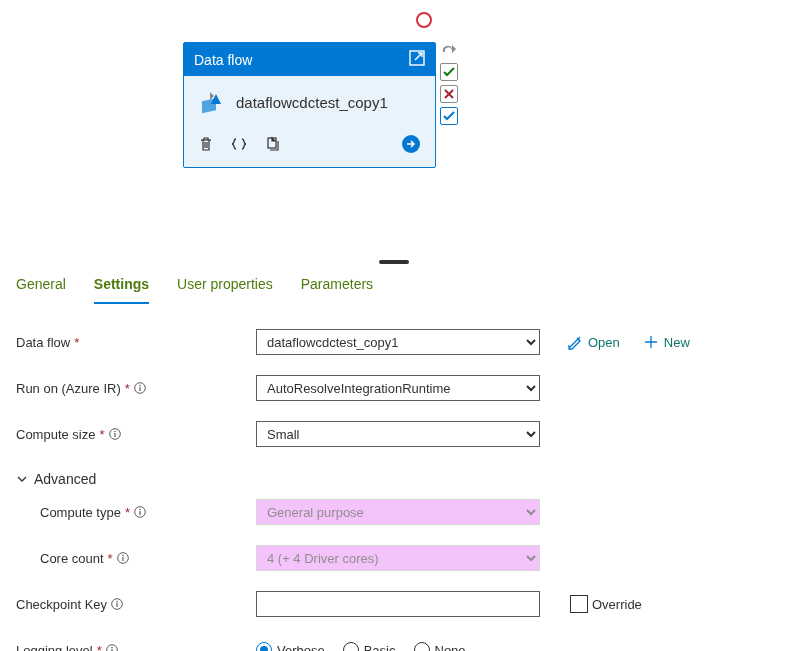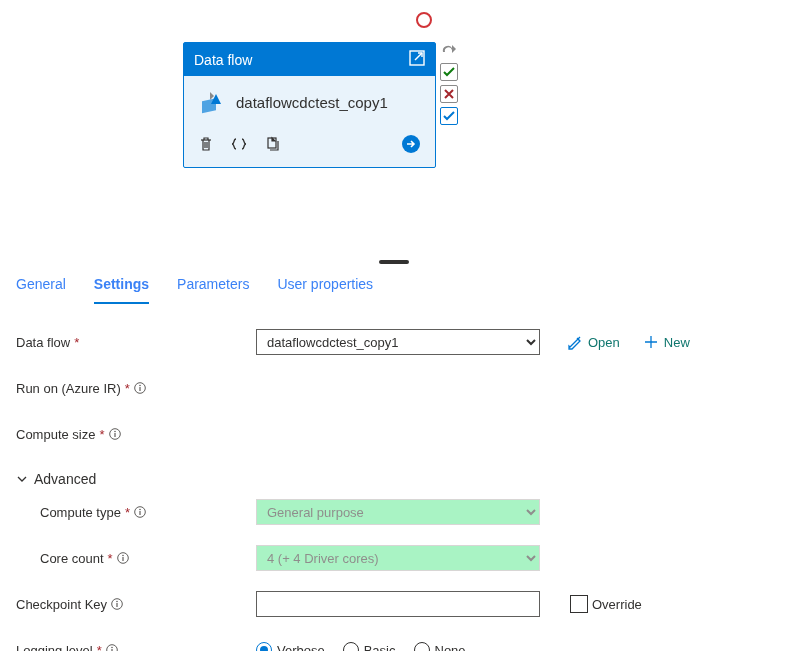--- a/index.html
+++ b/index.html
@@ -12,34 +12,34 @@
     .card-body { display: flex; align-items: center; gap: 10px; padding: 12px 14px; }
     .card-icon { width: 28px; height: 28px; position: relative; }
     .card-name { font-size: 15px; color: #323130; word-break: break-word; }
     .card-toolbar { display: flex; align-items: center; padding: 6px 14px 10px; gap: 16px; }
     .card-toolbar .spacer { flex: 1; }
 
     .side-icons { position: absolute; left: 440px; top: 42px; display: flex; flex-direction: column; gap: 4px; }
     .side-box { width: 18px; height: 18px; border: 1px solid #8a8a8a; display: flex; align-items: center; justify-content: center; border-radius: 2px; }
 
     .tabs { display: flex; gap: 28px; border-bottom: 1px solid transparent; padding: 0 16px; margin-top: 0; }
-    .tab { padding: 8px 0 10px; font-size: 14px; color: #3b82f6; cursor: pointer; border-bottom: 2px solid transparent; }
+    .tab { padding: 8px 0 10px; font-size: 14px; color: #4d7c0f; cursor: pointer; border-bottom: 2px solid transparent; }
     .tab.active { font-weight: 600; border-bottom-color: #0078d4; }
 
     .drag-handle { width: 30px; height: 4px; background: #323130; margin: 0 auto 4px; border-radius: 2px; }
 
     .form { padding: 20px 16px; }
     .row { display: flex; align-items: center; min-height: 34px; margin-bottom: 12px; }
     .label-col { width: 240px; display: flex; align-items: center; gap: 4px; font-size: 13px; }
     .label-indent { padding-left: 24px; }
     .req { color: #a4262c; }
     .info { width: 12px; height: 12px; display: inline-flex; align-items: center; justify-content: center; }
     .field-col { width: 284px; }
     select, input[type="text"] { width: 100%; height: 26px; border: 1px solid #605e5c; font-family: inherit; font-size: 13px; padding: 0 6px; background: #fff; color: #323130; }
-    select:disabled { background: #86efac; color: #605e5c; border-color: #c8c6c4; }
+    select:disabled { background: #f0abfc; color: #605e5c; border-color: #c8c6c4; }
     .actions { display: flex; align-items: center; gap: 24px; margin-left: 28px; }
     .link-btn { display: flex; align-items: center; gap: 6px; color: #0f766e; cursor: pointer; font-size: 13px; }
     .link-btn svg { color: #0078d4; }
 
     .adv-toggle { display: flex; align-items: center; gap: 6px; cursor: pointer; padding: 8px 0; font-size: 14px; }
 
     .checkbox-wrap { display: flex; align-items: center; gap: 4px; margin-left: 20px; padding-left: 10px; }
     .chk { width: 18px; height: 18px; border: 1px solid #323130; }
 
     .radio-group { display: flex; align-items: center; gap: 18px; }
@@ -130,22 +130,22 @@
         </svg>
       </span>
   </div>
 </div>
 
 <div class="drag-handle"></div>
 
 <div class="tabs">
   <div class="tab">General</div>
   <div class="tab active">Settings</div>
+  <div class="tab">User properties</div>
   <div class="tab">Parameters</div>
-  <div class="tab">User properties</div>
 </div>
 
 <div class="form">
 
   <div class="row">
     <div class="label-col">
       <span>Data flow</span>
       <span class="req">*</span>
     </div>
     <div class="field-col">
@@ -175,33 +175,43 @@
       <span>Run on (Azure IR)</span>
       <span class="req">*</span>
       <span class="info">
           <svg width="12" height="12" viewBox="0 0 12 12">
             <circle cx="6" cy="6" r="5.3" fill="none" stroke="#605e5c"></circle>
             <circle cx="6" cy="3.5" r="0.8" fill="#605e5c"></circle>
             <rect x="5.4" y="5" width="1.2" height="4" fill="#605e5c"></rect>
           </svg>
         </span>
     </div>
+    <div class="field-col">
+      <select>
+        <option>AutoResolveIntegrationRuntime</option>
+      </select>
+    </div>
   </div>
 
   <div class="row">
     <div class="label-col">
       <span>Compute size</span>
       <span class="req">*</span>
       <span class="info">
           <svg width="12" height="12" viewBox="0 0 12 12">
             <circle cx="6" cy="6" r="5.3" fill="none" stroke="#605e5c"></circle>
             <circle cx="6" cy="3.5" r="0.8" fill="#605e5c"></circle>
             <rect x="5.4" y="5" width="1.2" height="4" fill="#605e5c"></rect>
           </svg>
         </span>
+    </div>
+    <div class="field-col">
+      <select>
+        <option>Small</option>
+      </select>
     </div>
   </div>
 
   <div class="adv-toggle">
     <svg width="12" height="12" viewBox="0 0 12 12">
         <path d="M2 4 L6 8 L10 4" fill="none" stroke="#323130" stroke-width="1.3"></path>
       </svg>
     <span>Advanced</span>
   </div>
 

